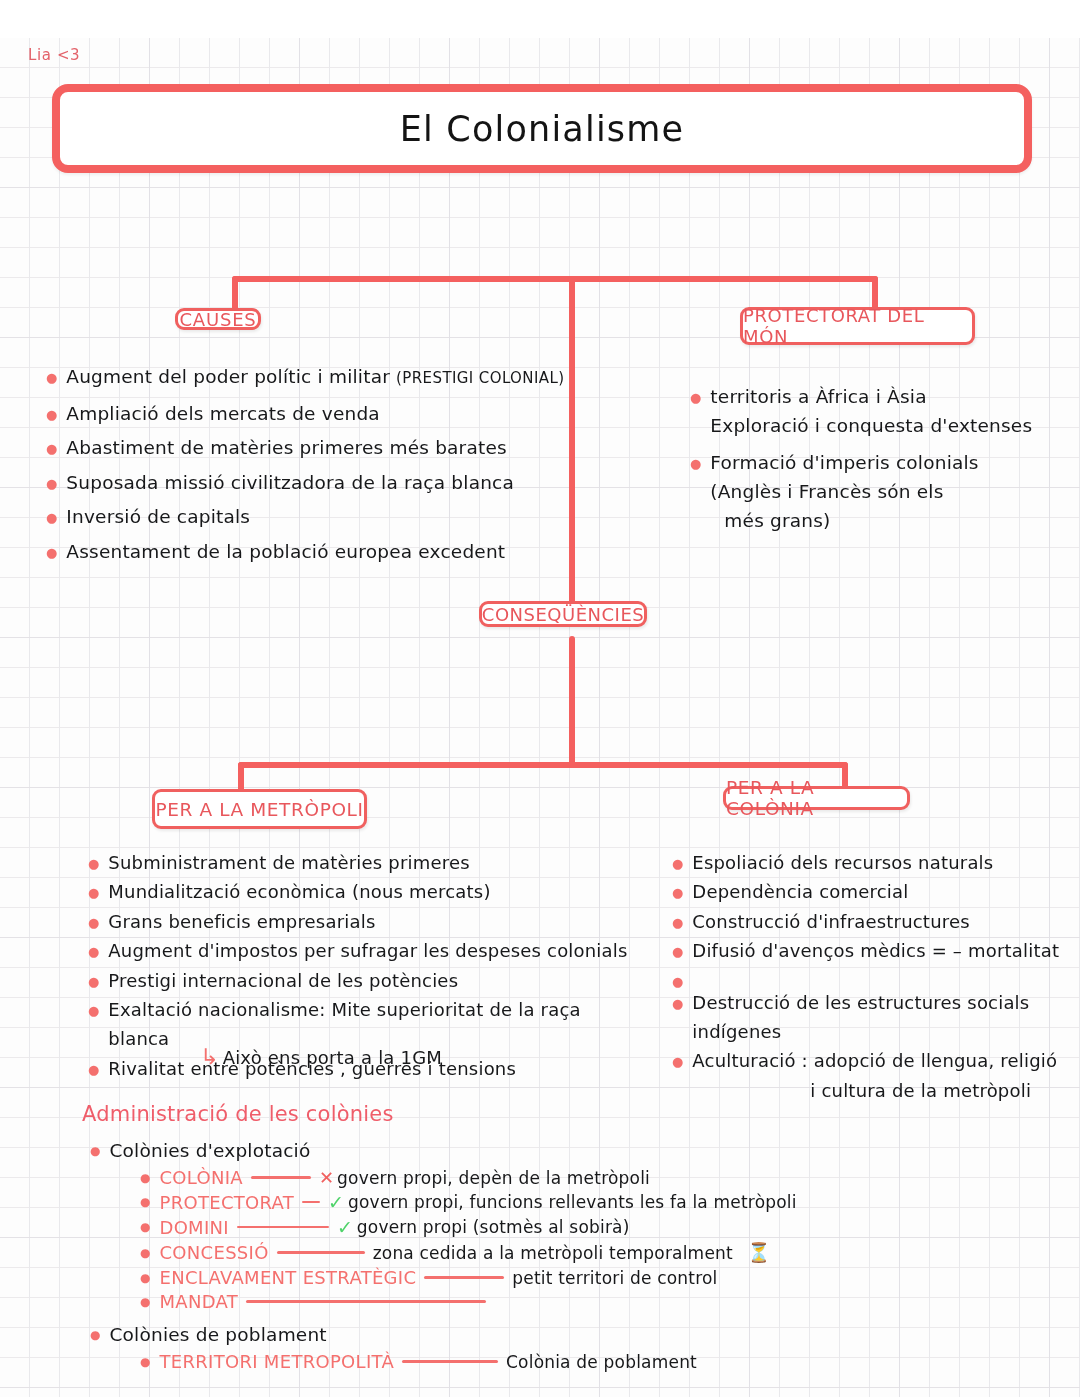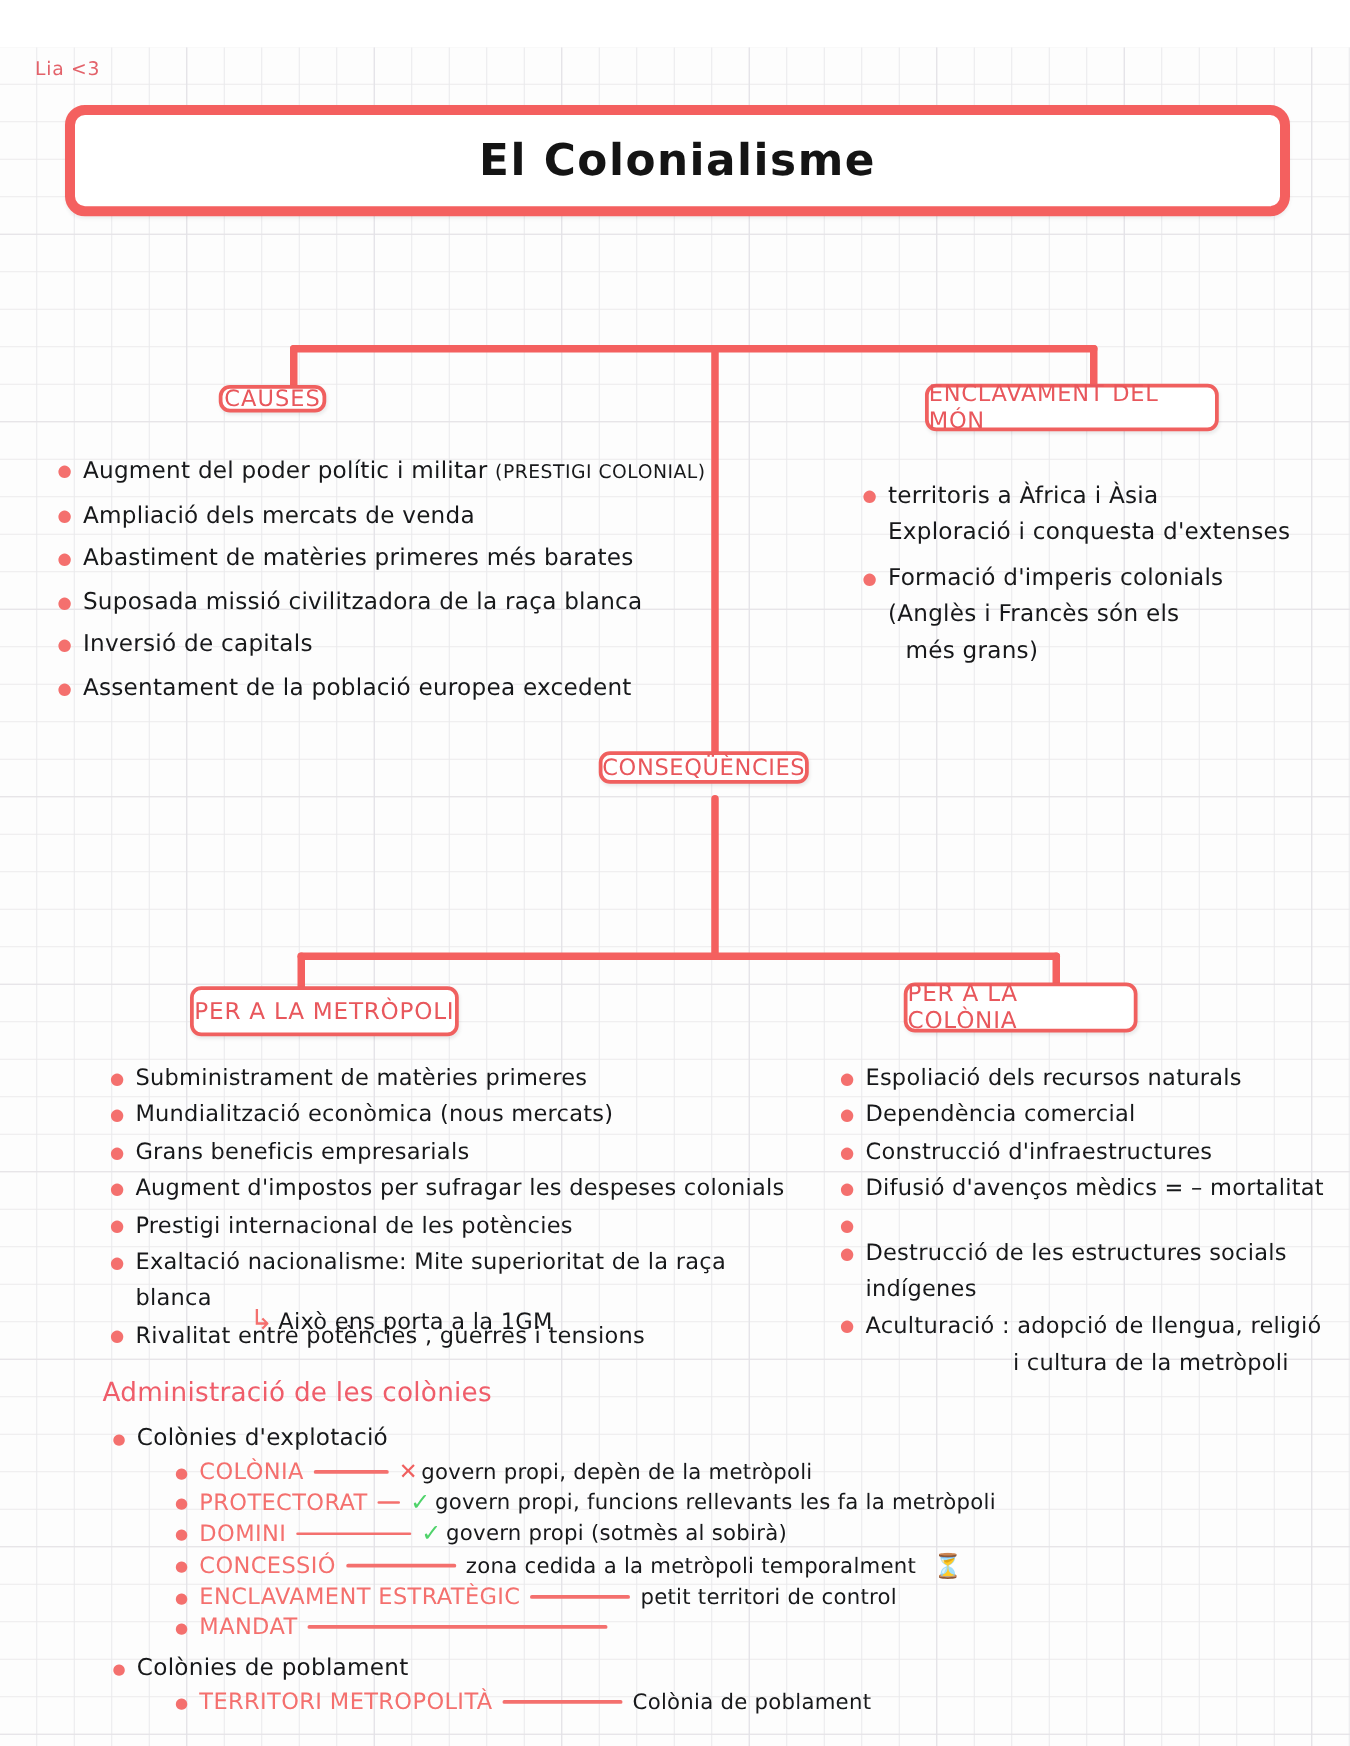--- a/index.html
+++ b/index.html
@@ -43,36 +43,36 @@
   
   .titlebox{
     left:52px;top:46px;width:980px;height:89px;
     border:8px solid #f4605f;border-radius:16px;
     background:#ffffff;box-sizing:border-box;
     box-shadow:0 2px 3px rgba(0,0,0,.06);
   }
   .titletext{
     left:52px;top:46px;width:980px;height:89px;
     display:flex;align-items:center;justify-content:center;
-    font-size:35px;color:#141414;letter-spacing:1.2px;font-weight:bold;
+    font-size:35px;color:#141414;letter-spacing:1.2px;
   }
   
   .intro{left:50px;top:172px;width:950px;font-size:19.5px;line-height:35px;}
   
   .node{
     border:3px solid #f0605f;border-radius:9px;background:#fff;
     box-sizing:border-box;display:flex;align-items:center;justify-content:center;
     color:#e8575c;box-shadow:1px 2px 3px rgba(0,0,0,.08);
     z-index:4;
   }
   .node.causes{left:175px;top:270px;width:86px;height:22px;font-size:18px;letter-spacing:.8px;}
   .node.repart{left:740px;top:269px;width:235px;height:38px;font-size:18px;letter-spacing:.6px;}
   .node.conseq{left:479px;top:563px;width:168px;height:26px;font-size:18px;letter-spacing:.5px;}
   .node.metro{left:152px;top:751px;width:215px;height:40px;font-size:18.5px;letter-spacing:.6px;}
-  .node.colonia{left:723px;top:748px;width:187px;height:40px;font-size:18.5px;letter-spacing:.6px;}
+  .node.colonia{left:723px;top:748px;width:187px;height:24px;font-size:18.5px;letter-spacing:.6px;}
   
   .conn{position:absolute;background:#f4605f;z-index:1;border-radius:3px;}
   
   .list{position:absolute;}
   .row{position:relative;display:flex;align-items:flex-start;}
   .bul{
     color:#f4706e;font-size:13px;line-height:1;
     margin-right:9px;margin-top:9px;flex:none;
   }
   .txt{font-size:18.5px;color:#17181a;line-height:29px;}
@@ -133,21 +133,21 @@
   <div class="conn" style="left:232px;top:238px;width:6px;height:36px;"></div>
   <div class="conn" style="left:872px;top:238px;width:6px;height:34px;"></div>
   <div class="conn" style="left:569px;top:238px;width:6px;height:330px;"></div>
   <div class="conn" style="left:569px;top:598px;width:6px;height:132px;"></div>
 
   <div class="conn" style="left:238px;top:724px;width:610px;height:6px;"></div>
   <div class="conn" style="left:238px;top:724px;width:6px;height:34px;"></div>
   <div class="conn" style="left:842px;top:724px;width:6px;height:32px;"></div>
 
   <div class="l node causes hand">CAUSES</div>
-  <div class="l node repart hand">ENCLAVAMENT DEL MÓN</div>
+  <div class="l node repart hand">PROTECTORAT DEL MÓN</div>
   <div class="l node conseq hand">CONSEQÜÈNCIES</div>
   <div class="l node metro hand">PER A LA METRÒPOLI</div>
   <div class="l node colonia hand">PER A LA COLÒNIA</div>
 
   <div class="list" id="causes-list">
     <div class="row">
         <span class="bul">●</span>
         <span class="txt hand"><span>Augment del poder polític i militar </span><span class="smallcaps">(PRESTIGI COLONIAL)</span></span>
       </div>
     <div class="row">

